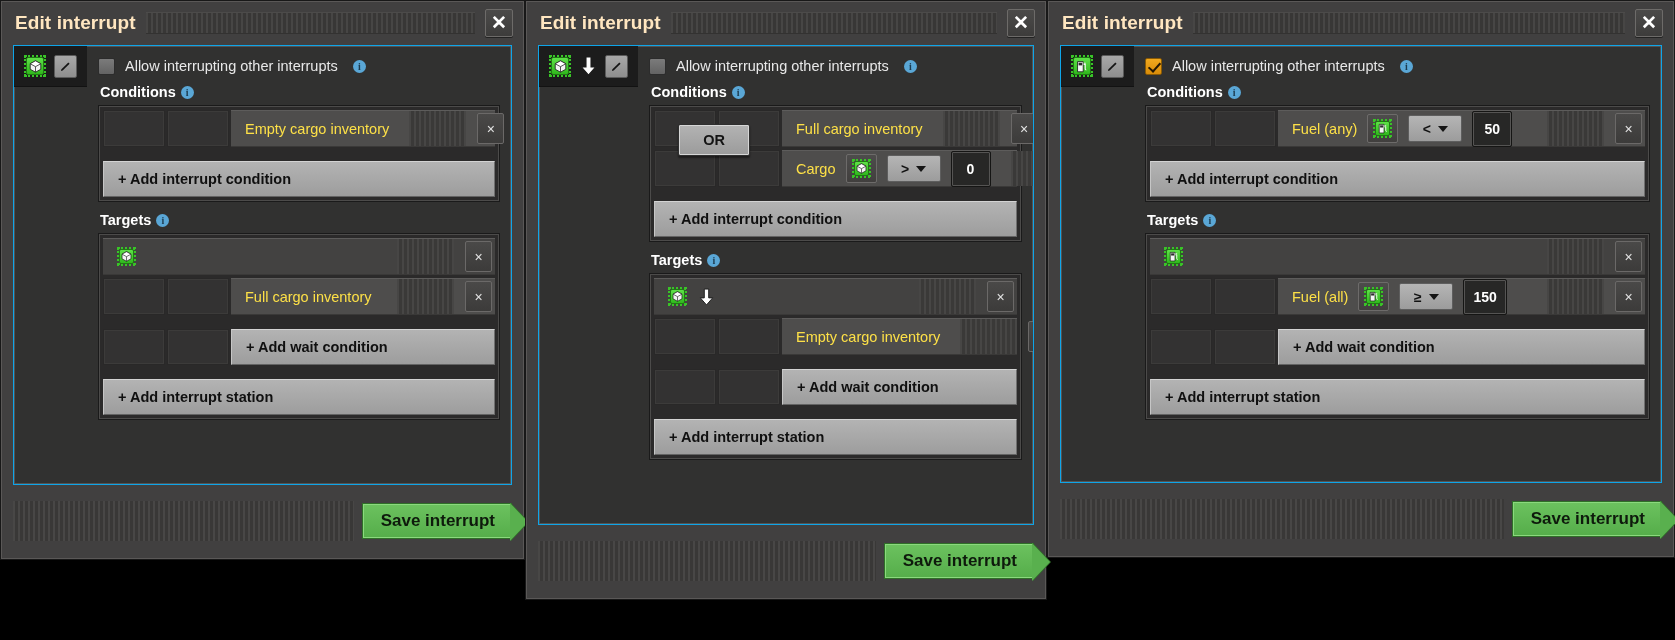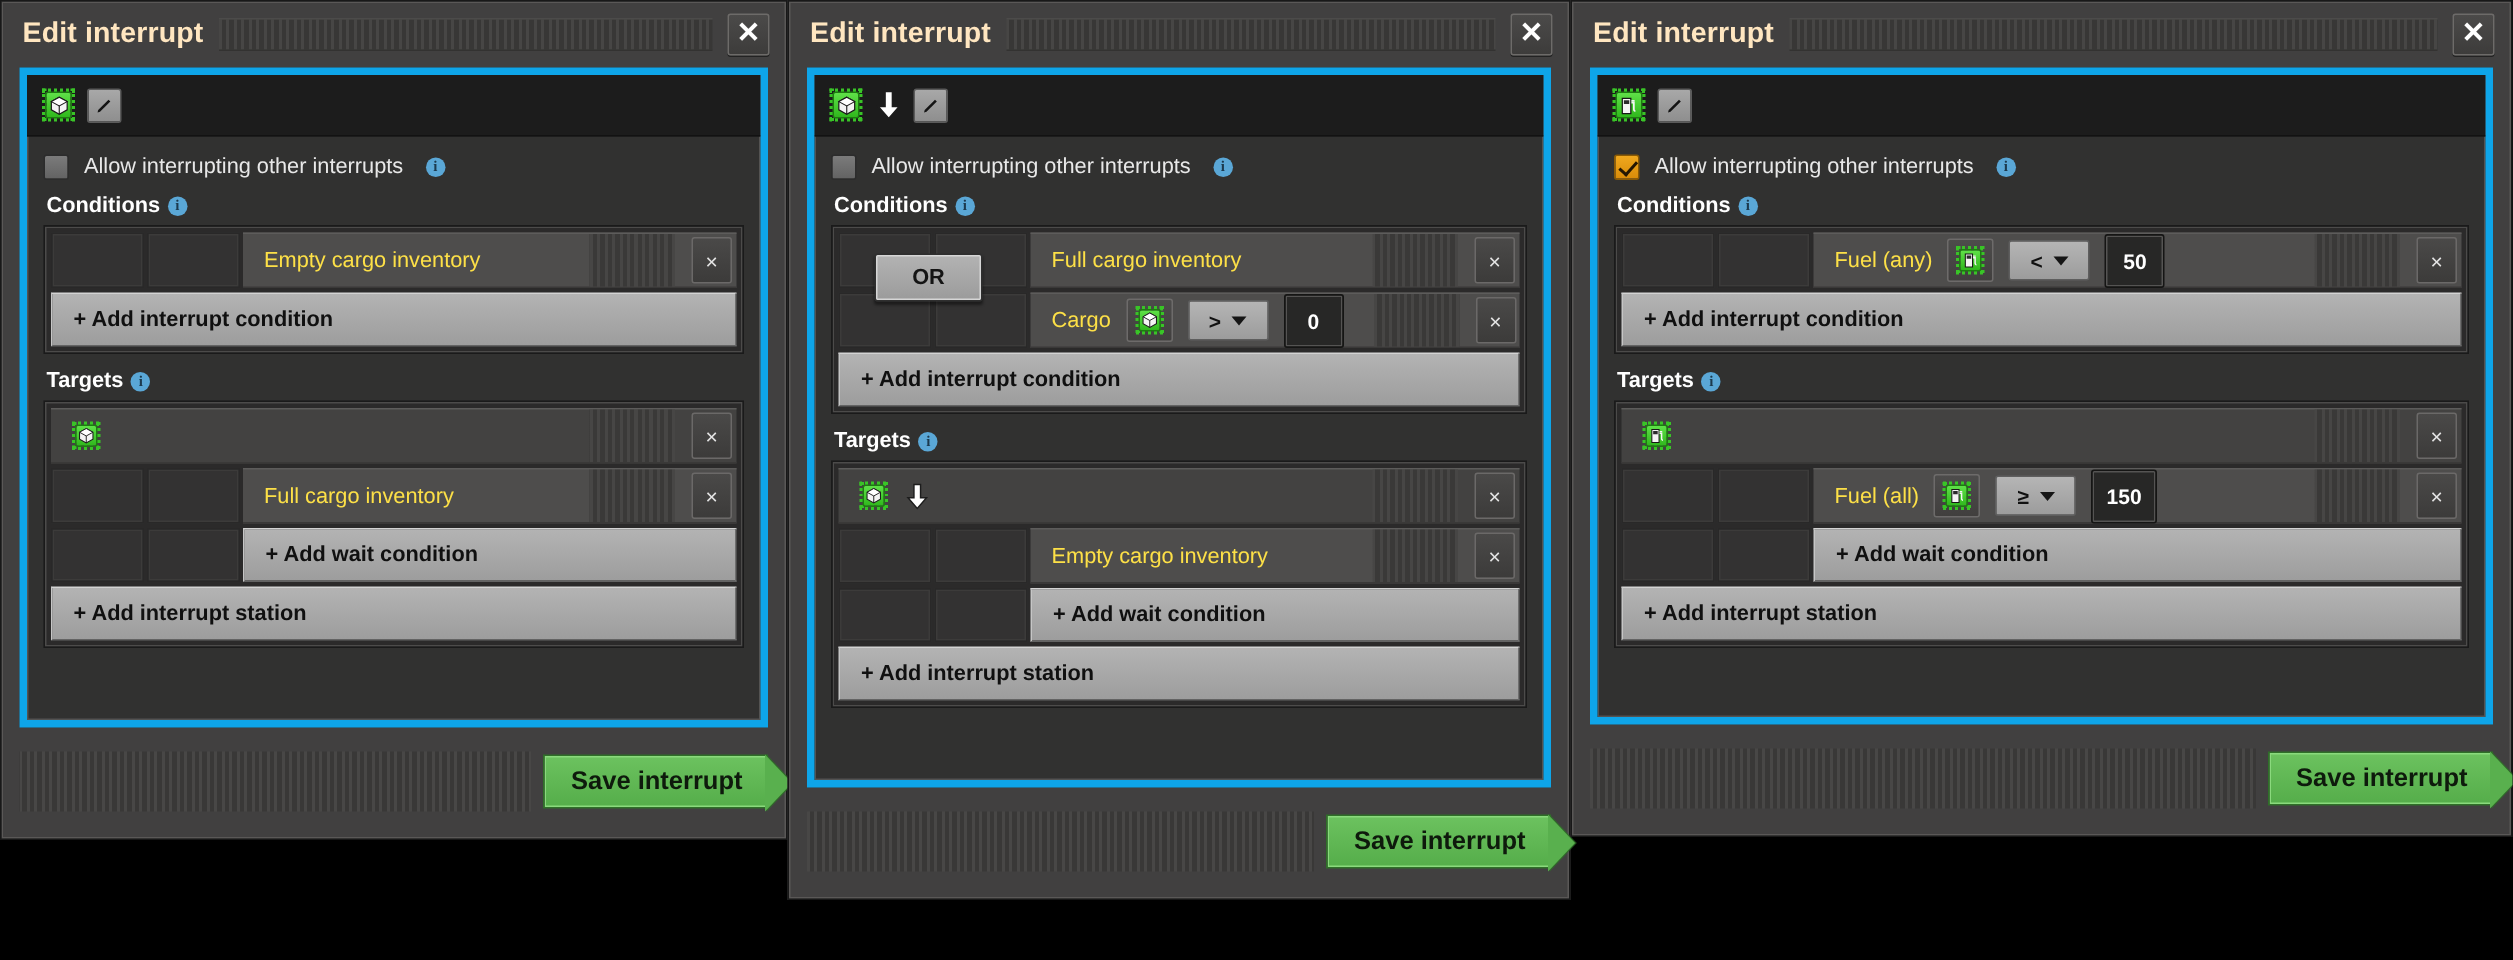--- a/index.html
+++ b/index.html
@@ -64,24 +64,24 @@
     font-weight: bold;
     cursor: pointer;
     box-shadow: 0 1px 0 #222 ;
   }
 
   
   .win-body {
     flex: 1 1 auto;
     margin: 0 12px 0 12px;
     background: #313130;
-    border: 5px solid #0ea5e9;
+    border: 1px solid #0ea5e9;
     box-shadow: 0 0 0 1px #545352 inset;
     display: flex;
-    flex-direction: column;
+    flex-direction: row;
     overflow: hidden;
   }
 
   
   .icon-strip {
     background: #1c1c1c;
     border-bottom: 1px solid #121212;
     height: 41px;
     display: flex;
     align-items: center;
@@ -270,21 +270,21 @@
     color:#101010;
     font-size:14.5px;
     font-weight:bold;
     display:flex; align-items:center;
     padding-left:14px;
     cursor:pointer;
     flex:1 1 auto;
     min-width:0;
   }
 
-  .add-row { display:flex; height:36px; margin-top:3px; }
+  .add-row { display:flex; height:36px; margin-top:14px; }
 
   
   .or-wrap {
     position:absolute;
     left:28px;
     top:18px;
     z-index:5;
   }
   .or-btn {
     width:72px; height:32px;

